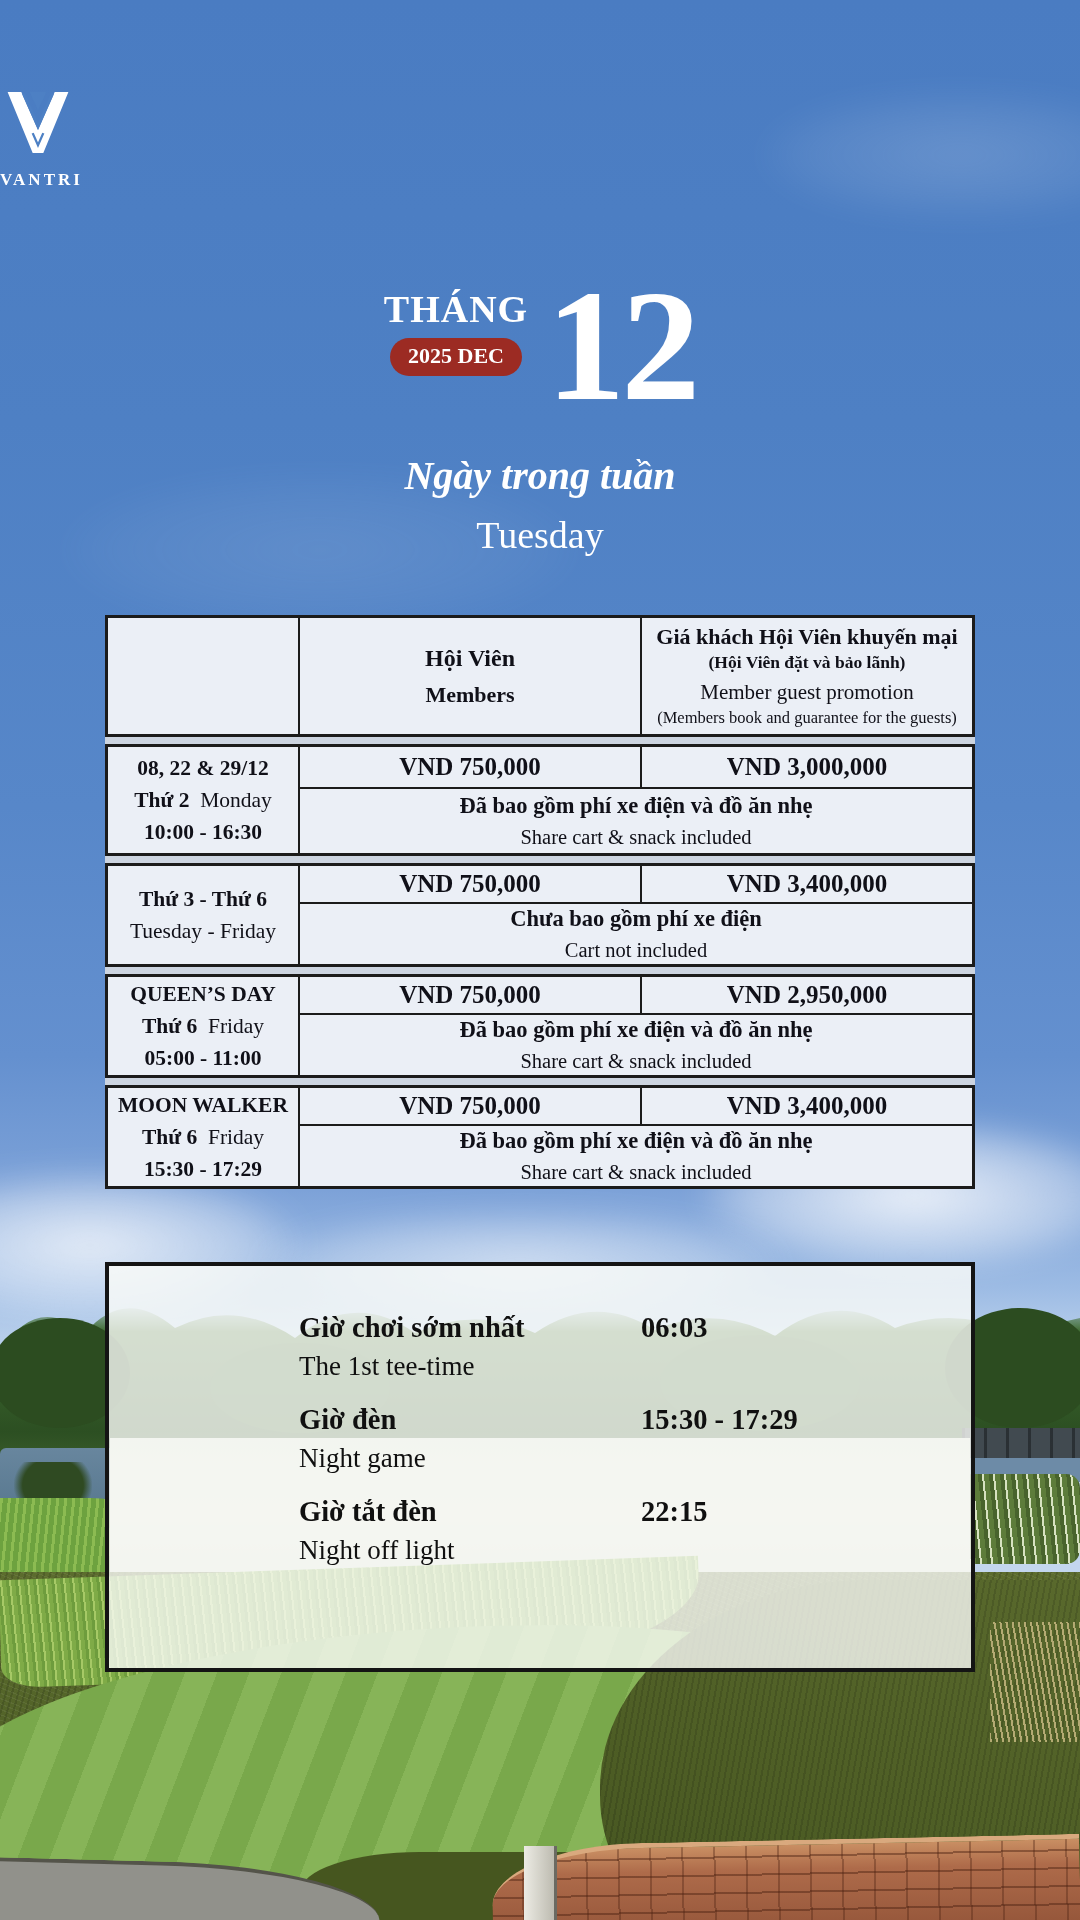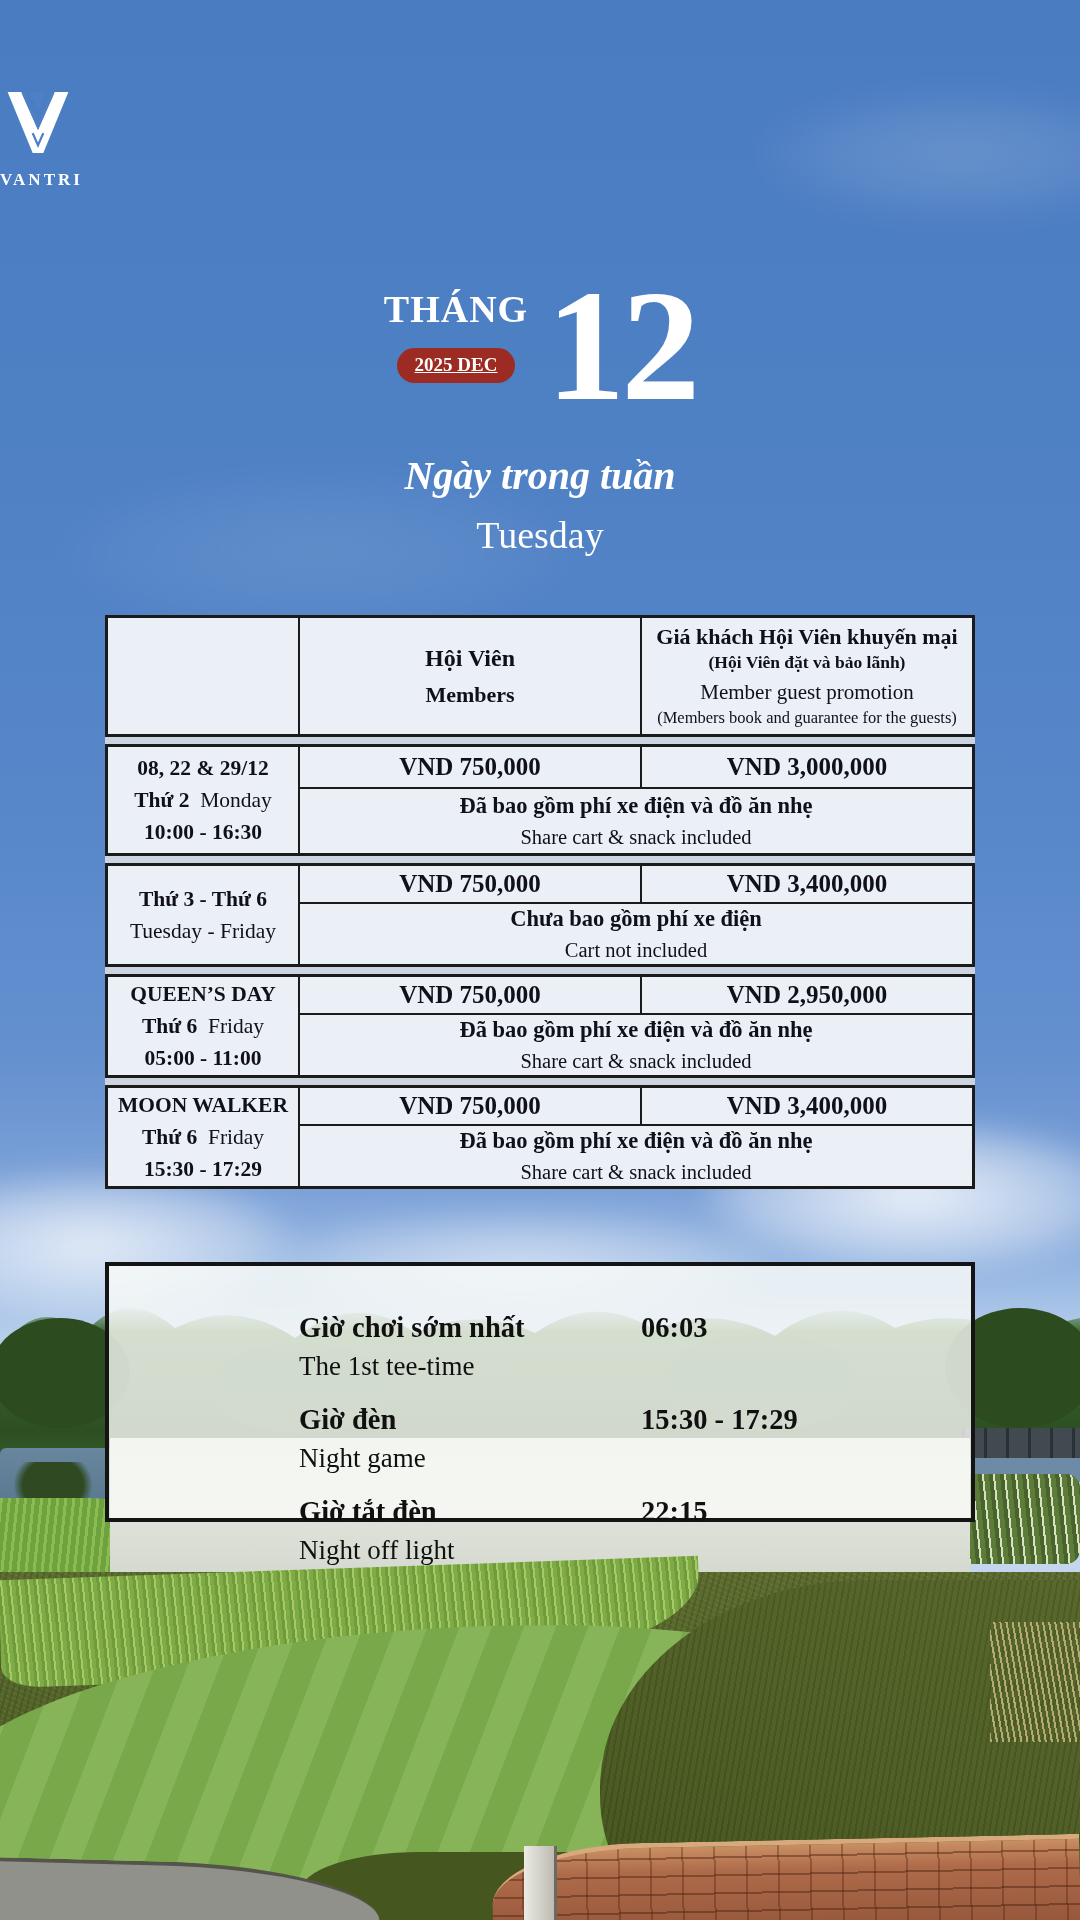--- a/index.html
+++ b/index.html
@@ -56,22 +56,22 @@
   .path{left:-20px;top:1862px;width:400px;height:70px;background:#91918b;border-top:4px solid #54544a;border-top-right-radius:220px 54px;transform:rotate(1.5deg);}
 
   
   .logo{left:0;top:84px;width:1080px;display:flex;flex-direction:column;align-items:flex-start;}
   .logo .brand{color:#fff;font-weight:bold;font-size:17px;letter-spacing:3px;margin-top:6px;}
 
   
   .titleblock{left:0;top:276px;width:1080px;display:flex;justify-content:center;align-items:flex-start;gap:18px;color:#fff;}
   .t-left{display:flex;flex-direction:column;align-items:center;margin-top:14px;}
   .t-month{font-size:38px;font-weight:bold;letter-spacing:1px;line-height:1;}
-  .t-badge{margin-top:20px;background:#9c2b23;color:#fff;font-weight:bold;font-size:19px;
-      padding:7px 18px 9px;border-radius:24px;line-height:1;text-decoration:underline;}
+  .t-badge{margin-top:10px;background:#9c2b23;color:#fff;font-weight:bold;font-size:22px;
+      padding:7px 18px 9px;border-radius:24px;line-height:1;}
   .t-num{font-size:158px;font-weight:bold;line-height:.78;margin-top:8px;letter-spacing:-4px;}
   .t-right{display:flex;flex-direction:column;margin-top:10px;}
   .t-promo{font-size:46px;font-weight:bold;line-height:1.17;letter-spacing:1px;}
 
   
   .subtitle{left:0;top:452px;width:1080px;text-align:center;color:#fff;}
   .sub-vi{font-size:40px;font-weight:bold;font-style:italic;}
   .sub-en{font-size:38px;margin-top:14px;}
 
   
@@ -95,21 +95,21 @@
   .h3a{font-weight:bold;font-size:22px;}
   .h3b{font-weight:bold;font-size:17.5px;margin-top:2px;}
   .h3c{font-size:21px;margin-top:7px;}
   .h3d{font-size:16.5px;margin-top:3px;}
   .rowblock{height:104px;}
   .rowblock.tall{height:112px;}
   .labelcell{font-size:21.5px;line-height:1.5;}
   .seg-b{font-weight:bold;}
 
   
-  .schedbox{left:105px;top:1262px;width:870px;height:260px;box-sizing:border-box;
+  .schedbox{left:105px;top:1262px;width:870px;height:410px;box-sizing:border-box;
       border:4px solid #141414;background:rgba(250,251,248,.8);
       padding:46px 20px 0 190px;color:#101010;}
   .sitem{margin-bottom:22px;}
   .sline{display:flex;align-items:baseline;}
   .s-vi{font-weight:bold;font-size:28.5px;width:342px;}
   .s-val{font-weight:bold;font-size:28.5px;}
   .s-en{font-size:27px;margin-top:7px;}
 </style>
 </head>
 <body>

